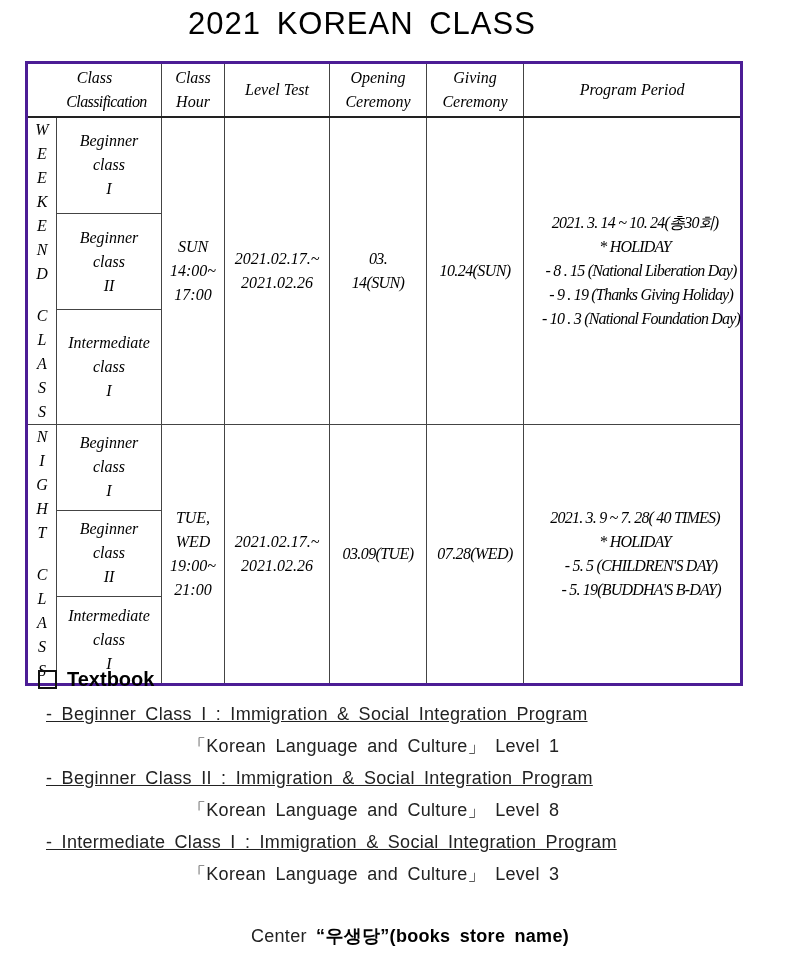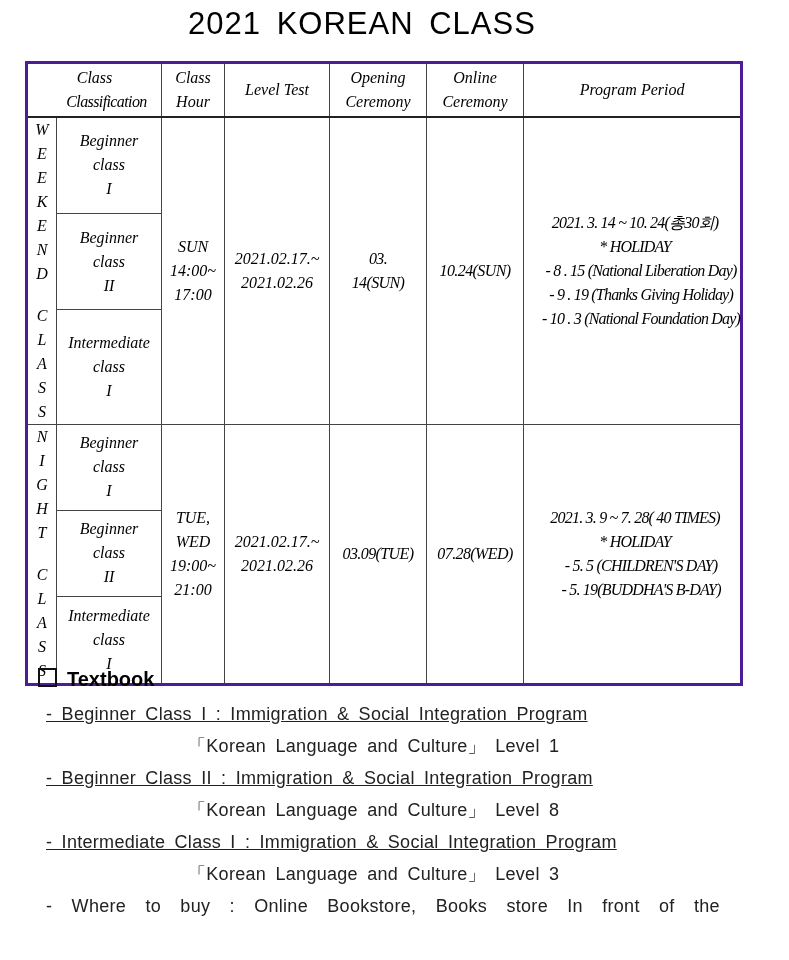--- a/index.html
+++ b/index.html
@@ -26,21 +26,21 @@
     .vert span { display: block; }
     .gap { height: 18px; }
     .condensed { letter-spacing: -0.6px; margin-left: 24px; }
     .period { text-align: left; padding-left: 6px !important; letter-spacing: -0.8px; }
     .period div { white-space: nowrap; }
     .indent { padding-left: 12px; }
     .textbook {
       position: absolute; left: 38px; top: 668px; width: 730px;
       font-family: "Liberation Sans", sans-serif; color: #222;
     }
-    .tb-head { font-size: 20px; font-weight: bold; color: #000; display: flex; align-items: flex-start; margin-bottom: 7px; }
+    .tb-head { font-size: 20px; font-weight: bold; color: #000; display: flex; align-items: center; margin-bottom: 7px; }
     .checkbox { display: inline-block; width: 15px; height: 15px; border: 2px solid #111; margin-right: 10px; }
     .tb-line { font-size: 18px; line-height: 32px; word-spacing: 4px; letter-spacing: 0.3px; white-space: nowrap; }
     .tb-item { padding-left: 8px; text-decoration: underline; }
     .tb-sub { padding-left: 150px; }
     .tb-last { padding-left: 8px; word-spacing: 14px; }
     .tb-center { text-align: center; padding-left: 14px; margin-top: 30px; }
     .bold { font-weight: bold; color: #000; }
   </style>
 </head>
 <body>
@@ -66,21 +66,21 @@
     <th>
       <div>Class</div>
       <div>Hour</div>
     </th>
     <th>Level Test</th>
     <th>
       <div>Opening</div>
       <div>Ceremony</div>
     </th>
     <th>
-      <div>Online</div>
+      <div>Giving</div>
       <div>Ceremony</div>
     </th>
     <th>Program Period</th>
   </tr>
 
   <tr style="height:85px">
     <td rowspan="3" class="vert">
       <span>W</span>
       <span>E</span>
       <span>E</span>
@@ -198,18 +198,17 @@
   <div class="tb-head">
     <span class="checkbox"></span>
     <span>Textbook</span>
   </div>
   <div class="tb-line tb-item">- Beginner Class  I  : Immigration &amp; Social Integration Program</div>
   <div class="tb-line tb-sub">「Korean Language and Culture」 Level 1</div>
   <div class="tb-line tb-item">- Beginner Class  II  : Immigration &amp; Social Integration Program</div>
   <div class="tb-line tb-sub">「Korean Language and Culture」  Level 8</div>
   <div class="tb-line tb-item">- Intermediate Class I  : Immigration &amp; Social Integration Program</div>
   <div class="tb-line tb-sub">「Korean Language and Culture」  Level 3</div>
-  <div class="tb-line tb-last">- Where to buy : Online Bookstore, Books store In front of the</div>
   <div class="tb-line tb-center">
     <span>Center</span>
     <span class="bold">“우생당”(books store name)</span>
   </div>
 </div>
 
 </body></html>

